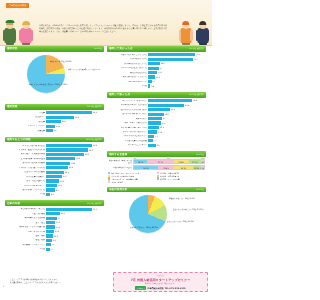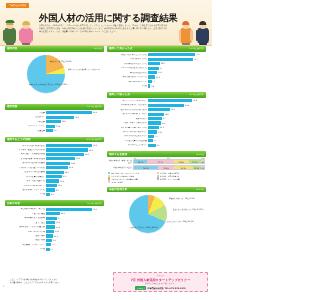--- a/index.html
+++ b/index.html
@@ -125,21 +125,20 @@
   .promo-badge { background:#2fa84f; color:#fff; font-size:1.7px; padding:0.4px 1.2px; border-radius:0.4px; margin-right:1.2px; }
   .promo-org { font-size:2.1px; font-weight:bold; color:#333; }
 </style>
 </head>
 <body>
 
 <div class="page">
 
   <div class="header">
     <div class="org-tag">兵庫県経済研究所</div>
-    <div class="title">外国人材の活用に関する調査結果</div>
     <div class="lede">当研究所では、2019年6月に「グローバル化と外国人材」をテーマとしたアンケート調査を実施しました。本年は、県内企業における外国人材の活用状況、採用意向や課題、今後の活用方針などの把握を目的としています。有効回収率は約4割を超えるなど高い回答率を得ており、企業の動向や意識が把握できます。なお、調査票・詳細については当研究所ホームページをご覧ください。</div>
 
     <div class="people left">
       <span class="person">
         <span class="legs"></span>
         <span class="body" style="background:#4f7a3f"></span>
         <span class="arm l" style="background:#4f7a3f"></span>
         <span class="arm r" style="background:#4f7a3f"></span>
         <span class="head"></span>
         <span class="hair" style="background:#caa25a"></span>

